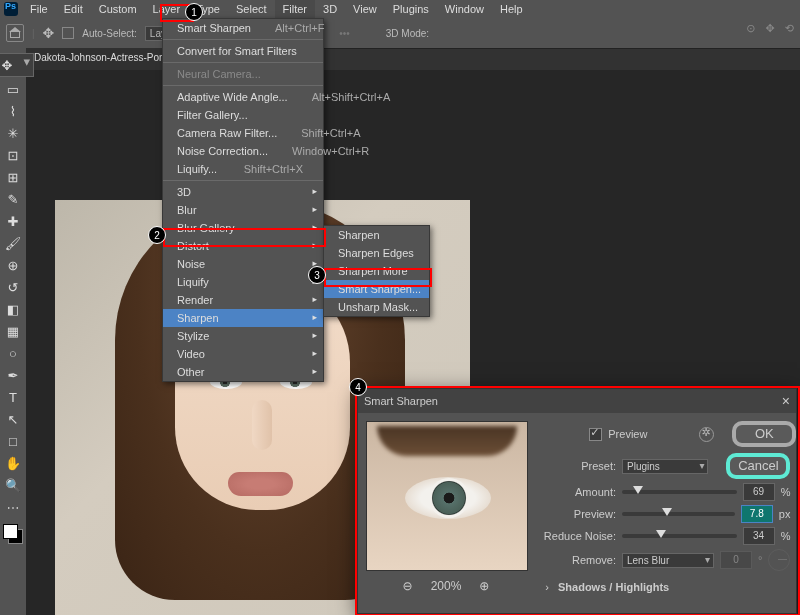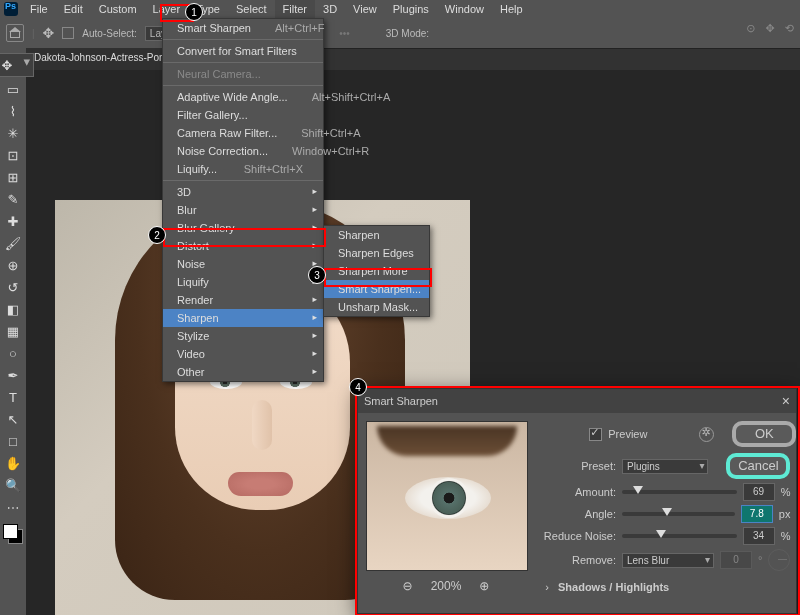--- a/index.html
+++ b/index.html
@@ -294,21 +294,21 @@
       </div>
       <div class="ctlrow">
         <span class="lab">Amount:</span>
         <div class="slider">
             <div class="thumb" style="left:14%;"></div>
           </div>
         <div class="valbox">69</div>
         <span>%</span>
       </div>
       <div class="ctlrow">
-        <span class="lab">Angle:</span>
+        <span class="lab">Preview:</span>
         <div class="slider">
             <div class="thumb" style="left:40%;"></div>
           </div>
         <div class="valbox hl">7.8</div>
         <span>px</span>
       </div>
       <div class="ctlrow">
         <span class="lab">Reduce Noise:</span>
         <div class="slider">
             <div class="thumb" style="left:34%;"></div>

